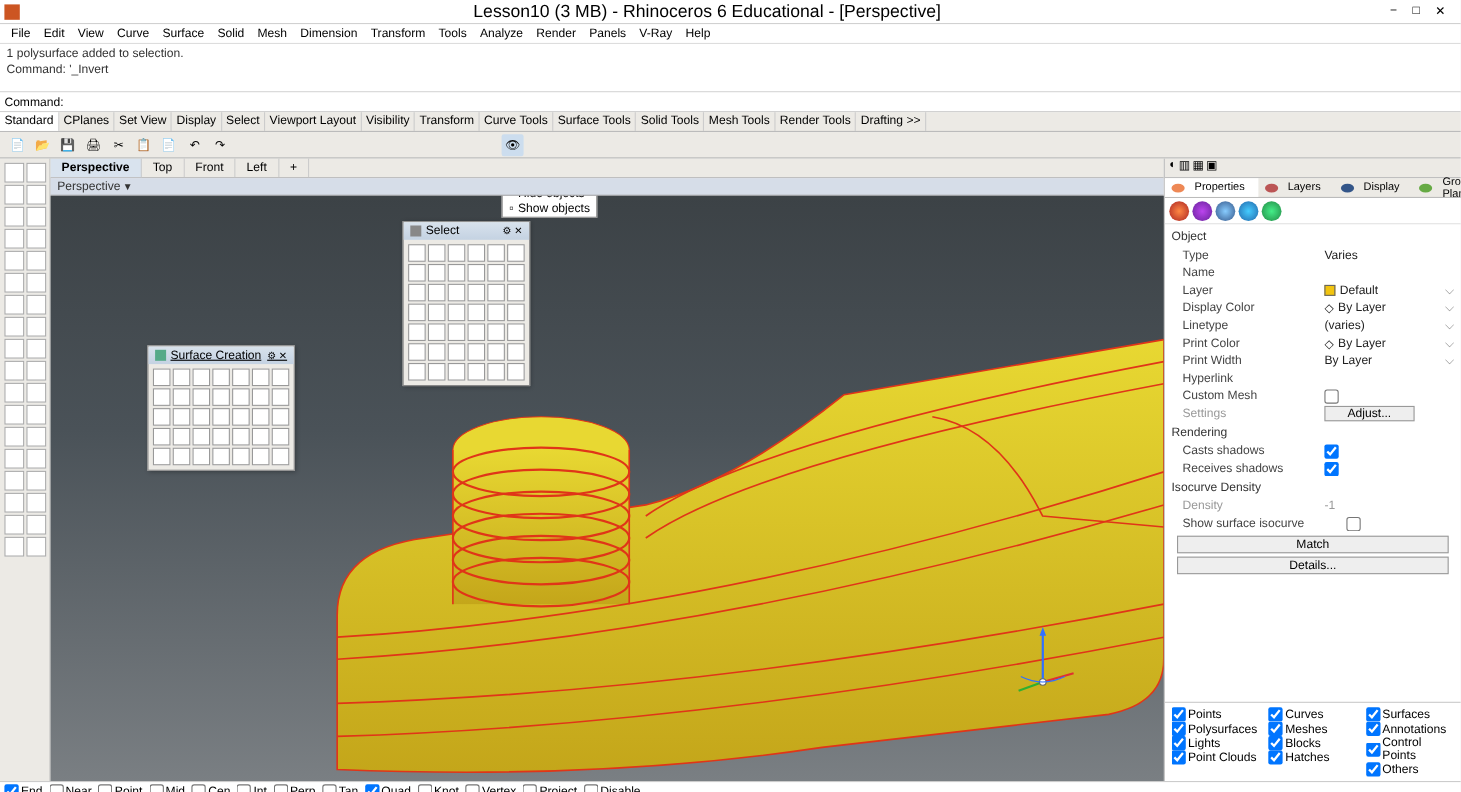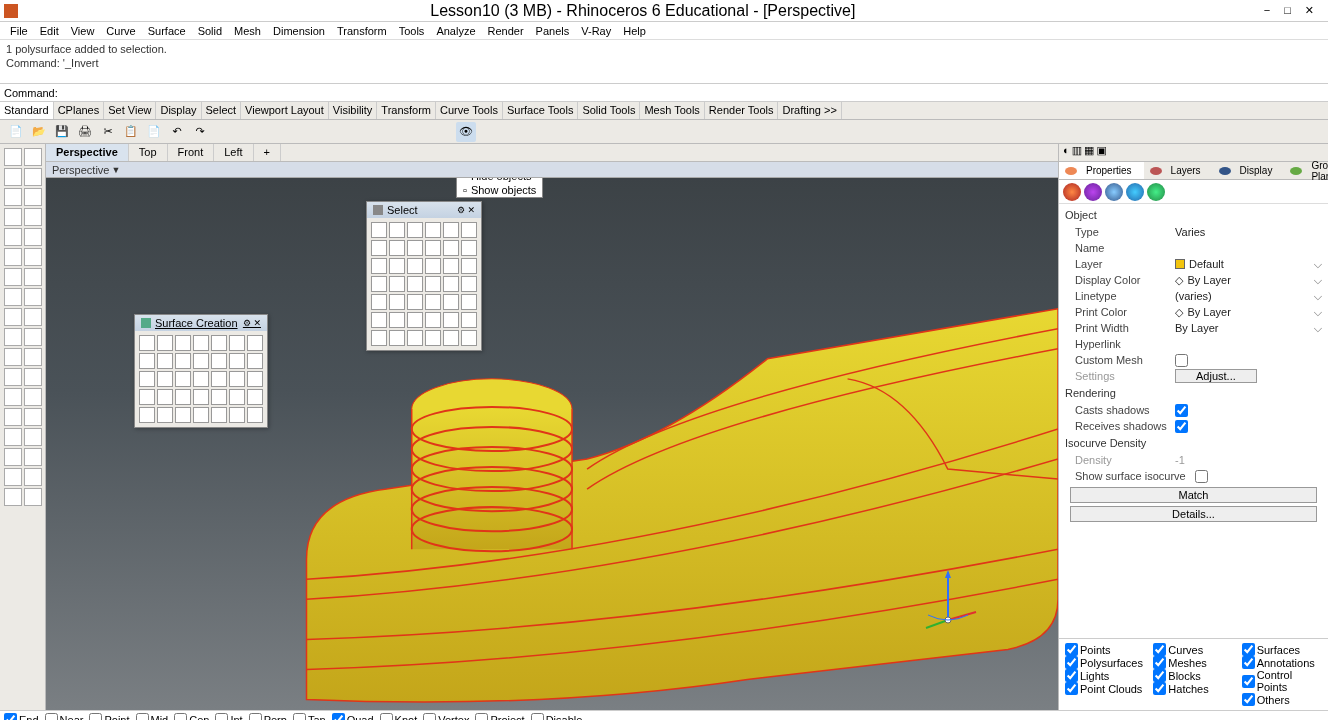--- a/index.html
+++ b/index.html
@@ -37,21 +37,21 @@
 .right-panels { width: 270px; background: #f0f0f0; border-left: 1px solid #bbb; display: flex; flex-direction: column; }
 .right-toolbar { height: 18px; background: #eceae5; border-bottom: 1px solid #bbb; display: flex; padding-left: 4px; gap: 2px; }
 .rp-tabs { height: 18px; background: #eceae5; border-bottom: 1px solid #bbb; display: flex; }
 .rp-tabs span { padding: 2px 6px; font-size: 10px; cursor: pointer; display:flex; align-items:center; gap:3px; }
 .rp-tabs span.active { background: #fff; }
 .rp-tabs .dot { width:8px; height:8px; border-radius:50%; }
 .rp-iconrow { height: 24px; background: #fff; display:flex; align-items:center; padding: 0 4px; gap: 3px; border-bottom: 1px solid #ddd; }
 .rp-iconrow .ric { width:18px; height:18px; border-radius:50%; }
 .prop-section { padding: 2px 6px; background: #fff; }
 .prop-section .hdr { font-size: 11px; color: #333; padding: 3px 0; }
-.prop-row { display: flex; align-items: center; height: 16px; }
+.prop-row { display: flex; align-items: center; height: 16px; gap: 29px; }
 .prop-row .lab { flex: 0 0 110px; padding-left: 10px; font-size: 11px; color: #444; }
 .prop-row .val { flex: 1; font-size: 11px; color: #222; display:flex; align-items:center; gap:4px; }
 .prop-btn { border: 1px solid #999; background: #eee; padding: 1px 30px; margin: 3px auto; display: block; font-size: 11px; }
 .filter-box { background: #fff; padding: 4px 6px; border-top: 1px solid #ccc; }
 .filter-box .frow { display: flex; gap: 8px; }
 .filter-box label { font-size: 10px; display:flex; align-items:center; gap: 2px; flex: 1; }
 .osnap-bar { height: 18px; background: #fff; border-top: 1px solid #ccc; display: flex; align-items: center; padding: 0 4px; gap: 2px; }
 .osnap-bar label { font-size: 11px; display: flex; align-items: center; gap: 2px; margin-right: 4px; }
 .gumball { position: absolute; right: 80px; bottom: 80px; width: 60px; height: 60px; }
 .hide-bar { position: absolute; left: 410px; top: -10px; background: #fff; border: 1px solid #888; z-index: 25; font-size: 11px; }

